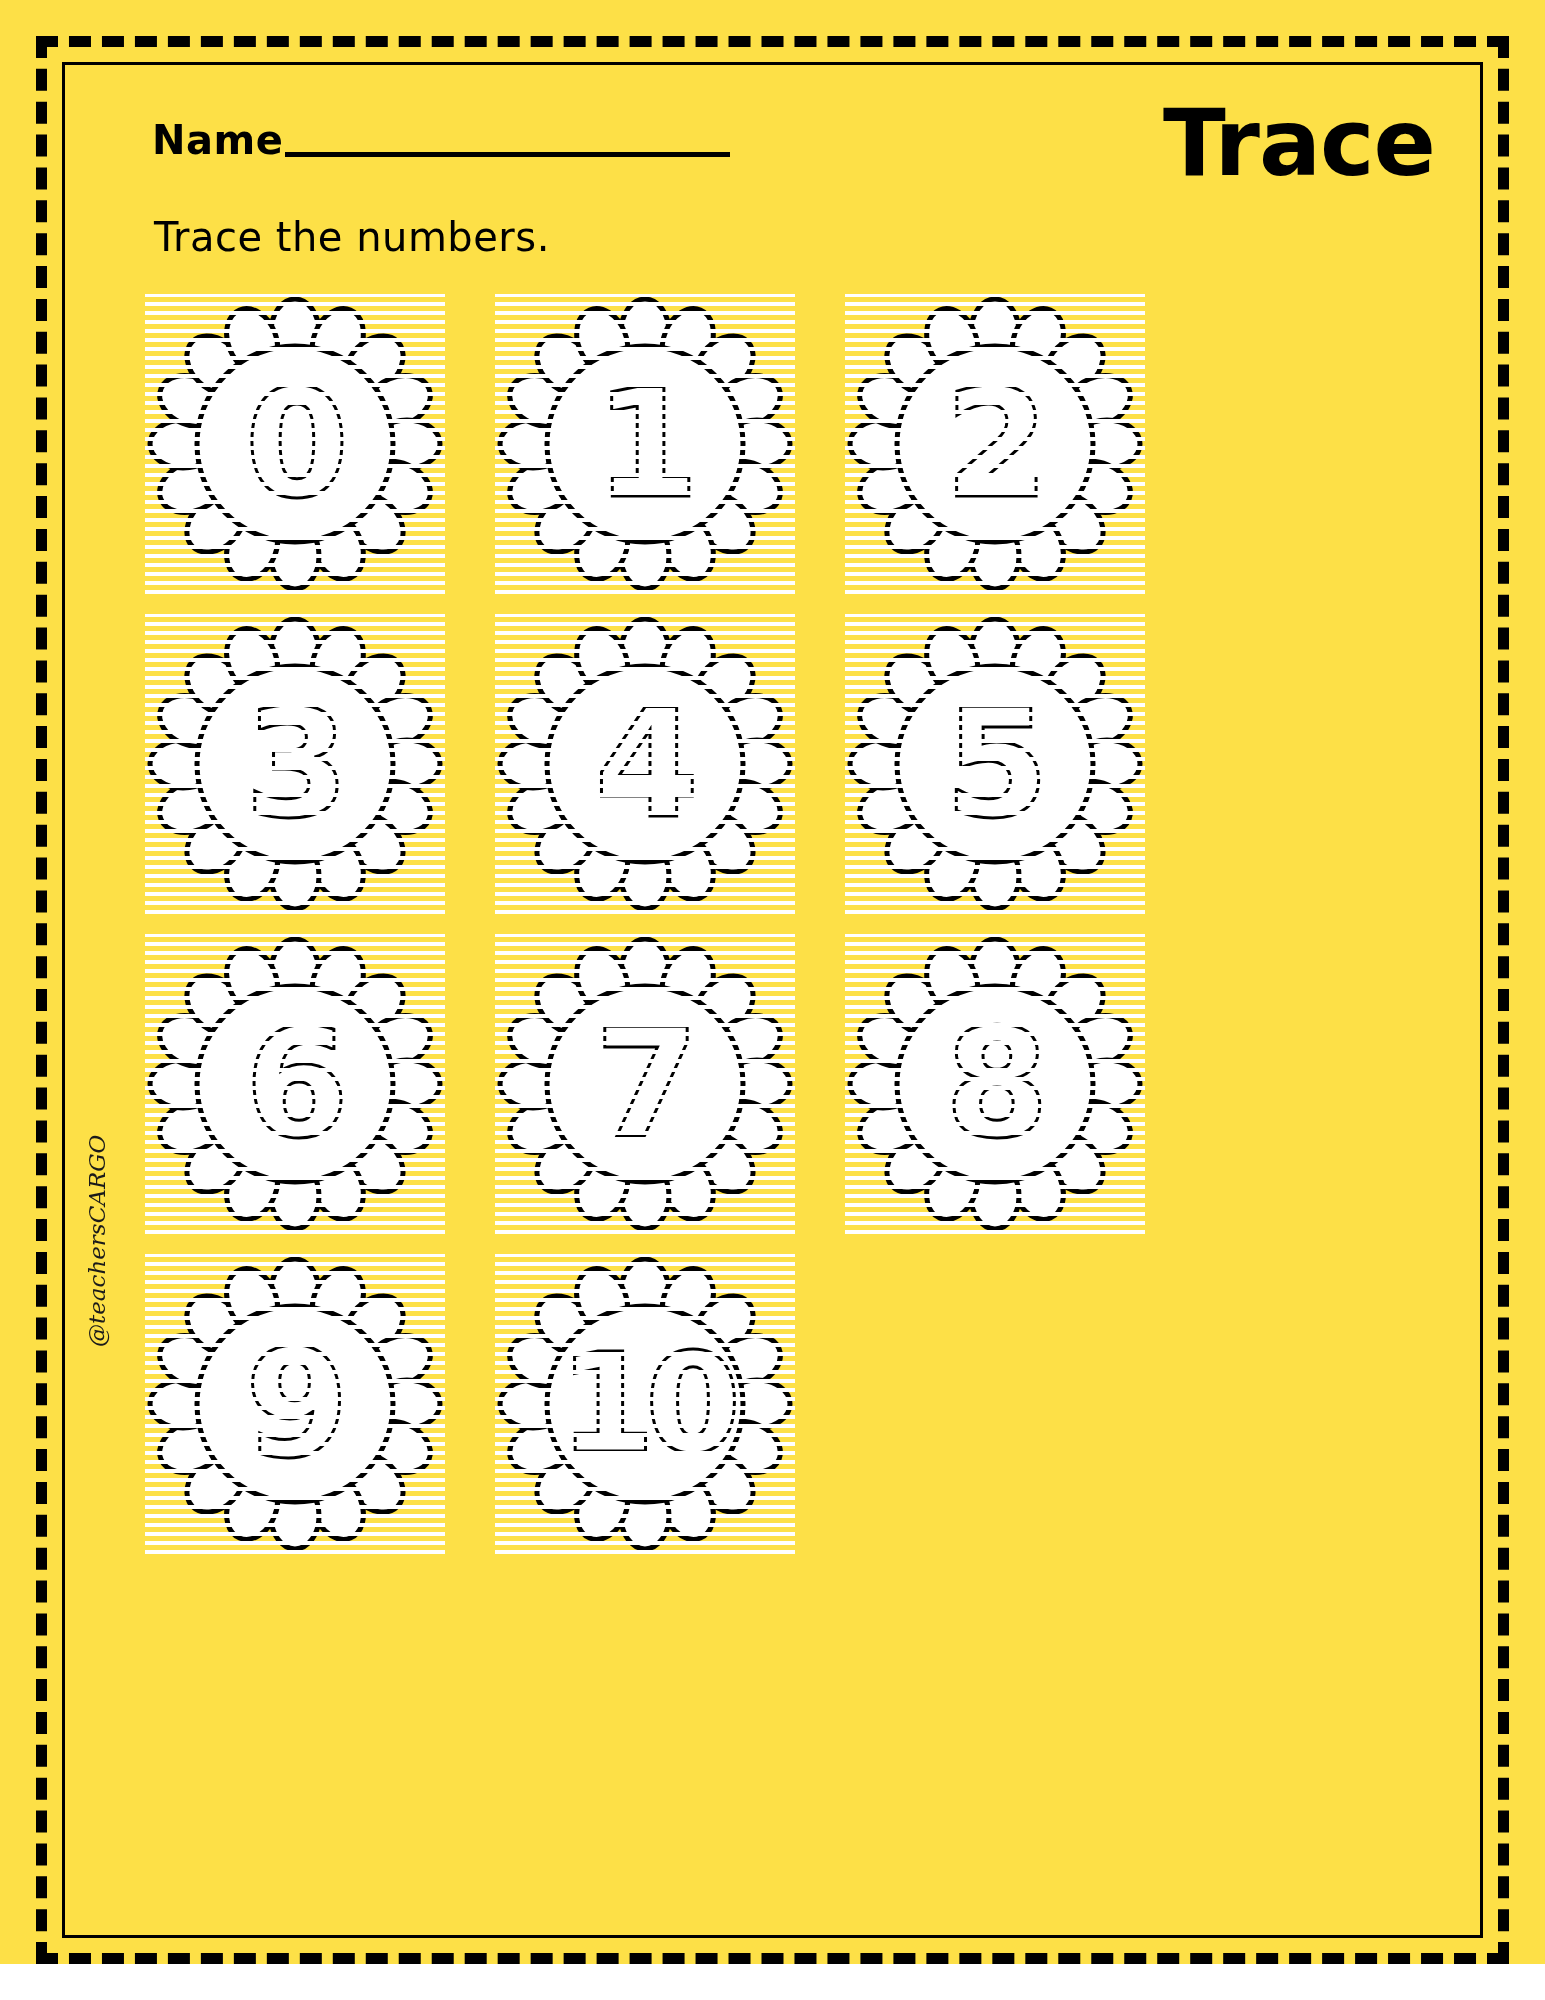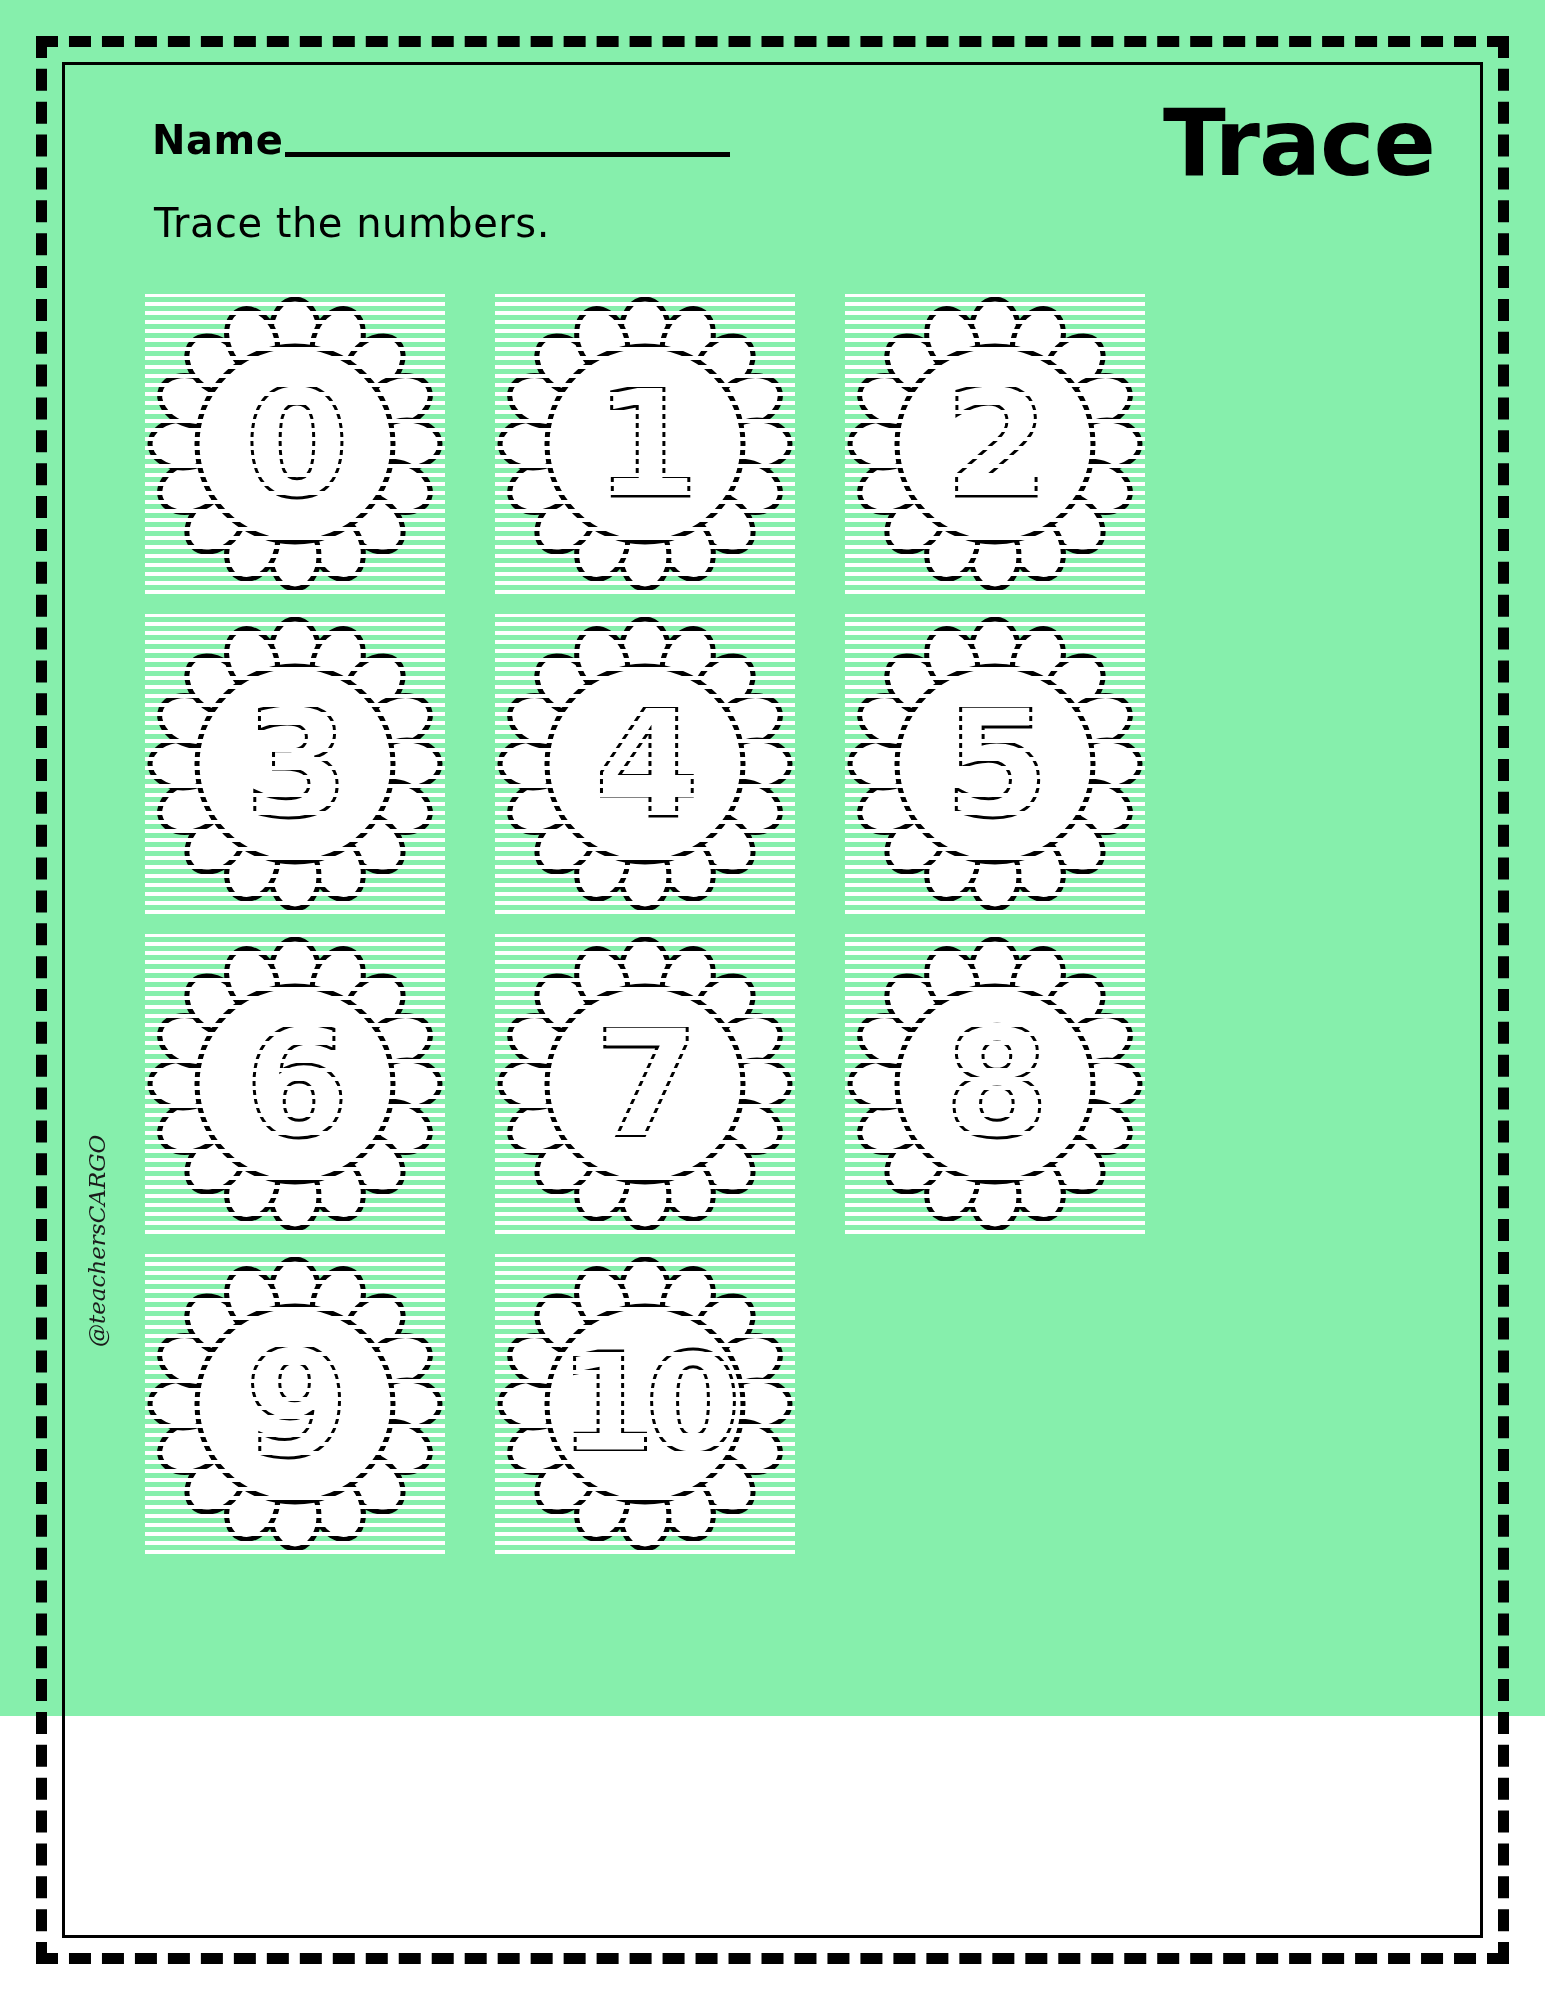--- a/index.html
+++ b/index.html
@@ -9,22 +9,22 @@
   }
   body {
     width: 1545px;
     height: 2000px;
     font-family: "Liberation Sans", sans-serif;
     overflow: hidden;
   }
   .page {
     position: relative;
     width: 1545px;
-    height: 1716px;
-    background: #86efac;
+    height: 1964px;
+    background: #fde047;
     box-sizing: border-box;
   }
   
   .frame-outer {
     position: absolute;
     left: 36px;
     top: 36px;
     width: 1473px;
     height: 1928px;
     border: 11px dashed #000000;
@@ -67,21 +67,21 @@
   .name-line {
     width: 445px;
     height: 0;
     border-bottom: 5px solid #000;
     margin-left: 2px;
     margin-bottom: 6px;
   }
   .instruction {
     position: absolute;
     left: 92px;
-    top: 138px;
+    top: 152px;
     font-family: "DejaVu Sans", sans-serif;
     font-size: 40px;
     color: #000;
     letter-spacing: 0.5px;
     white-space: nowrap;
   }
   .title {
     position: absolute;
     right: 48px;
     top: 38px;

